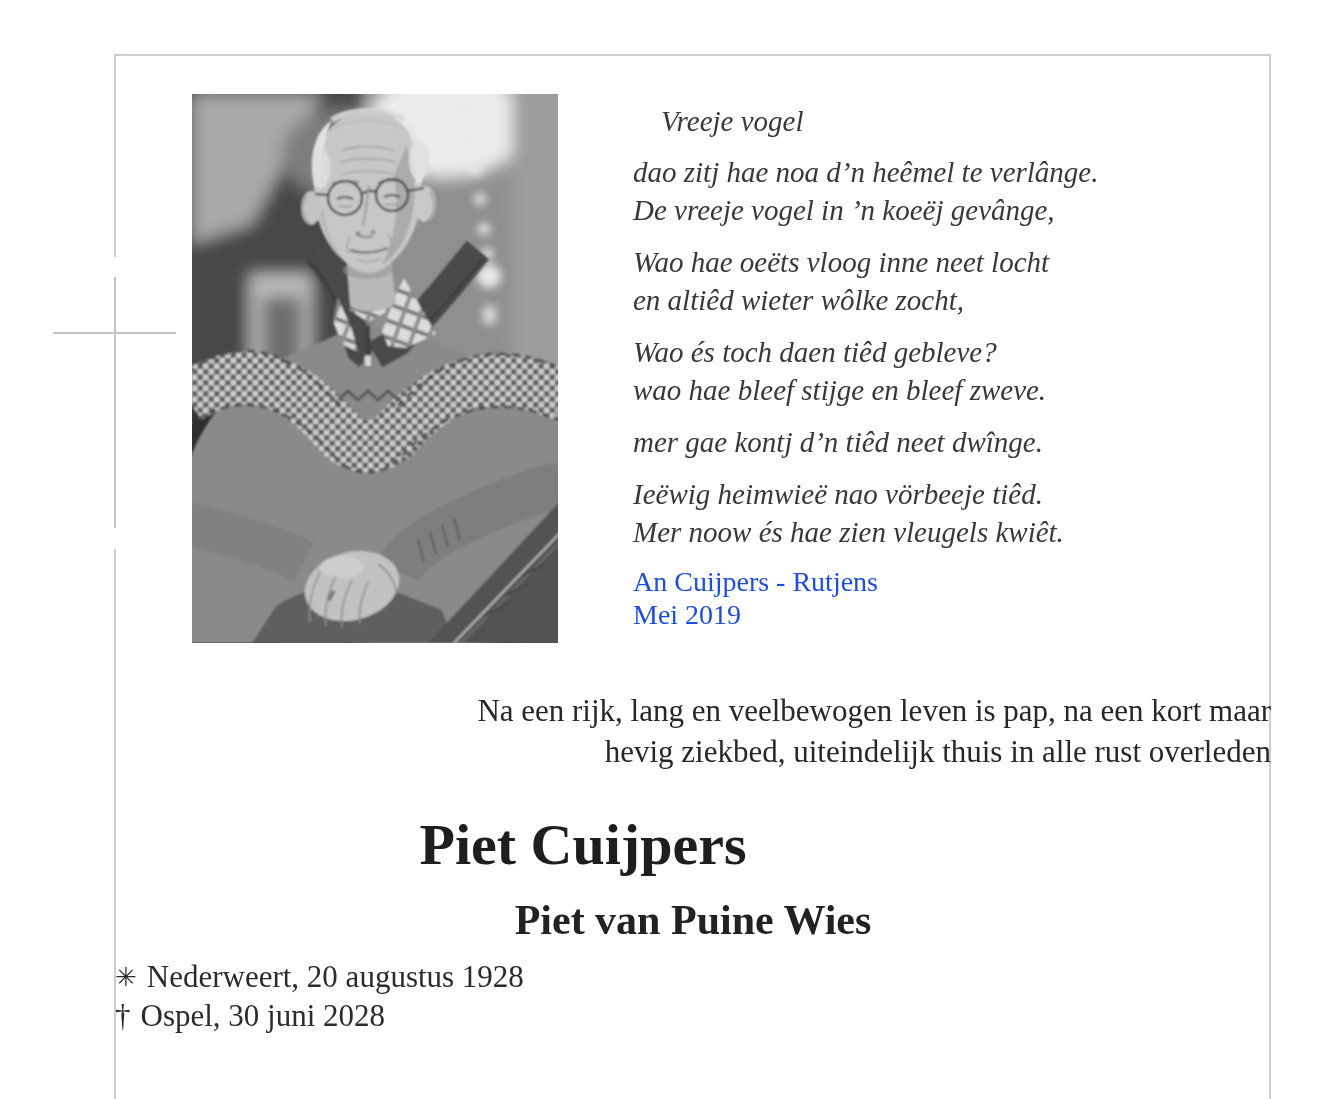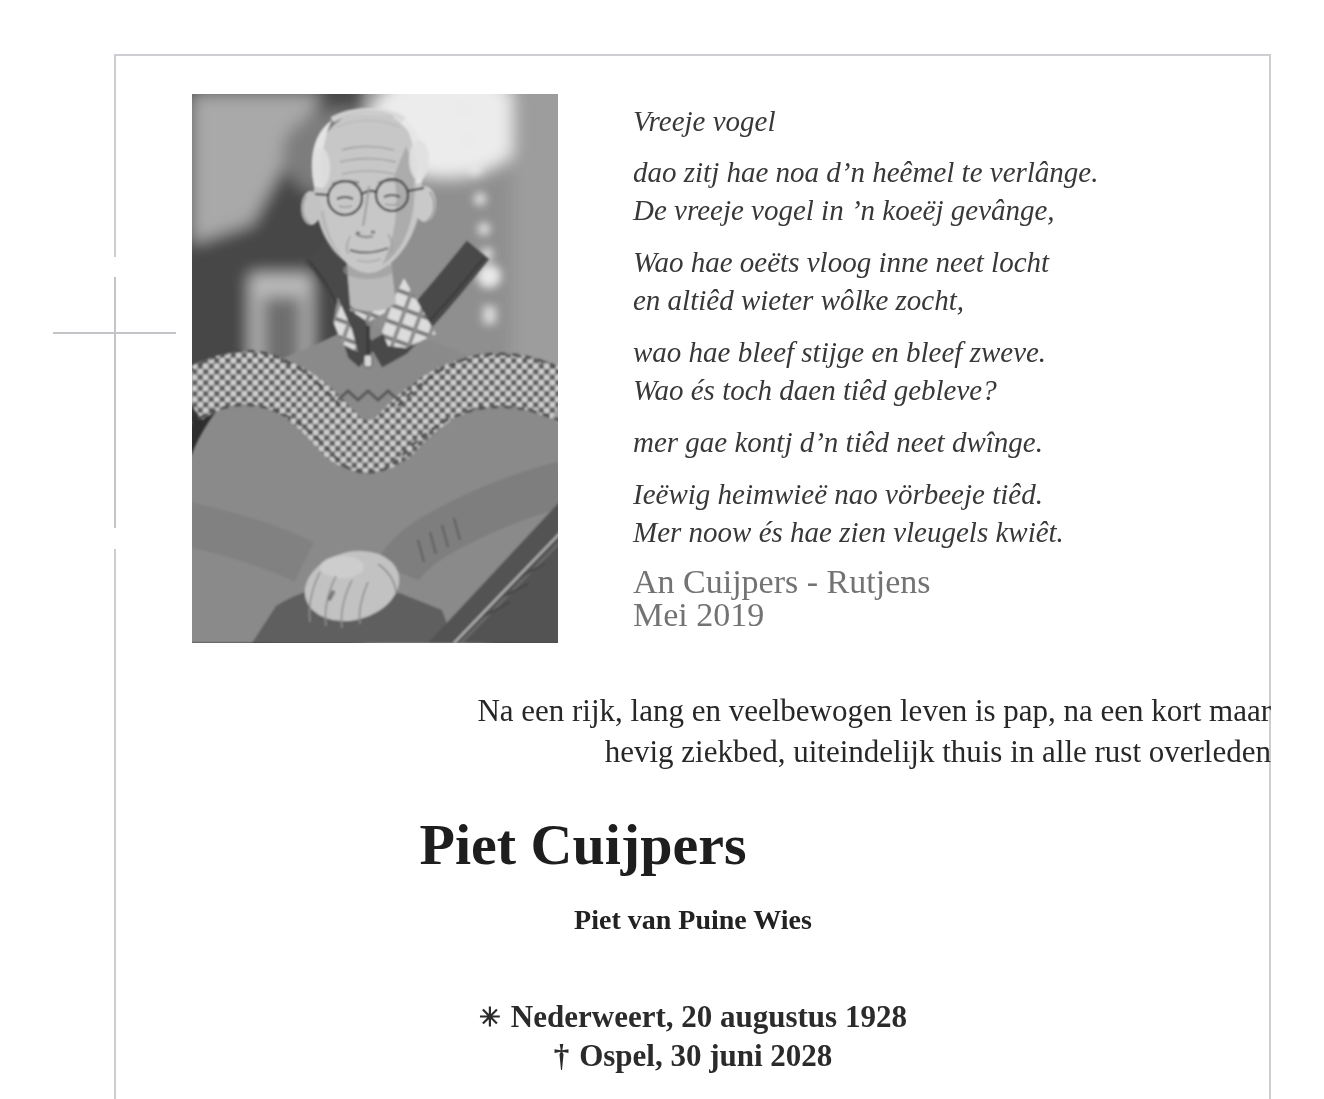--- a/index.html
+++ b/index.html
@@ -25,41 +25,41 @@
   .cropmark-h{position:absolute;left:53px;top:332px;width:123px;height:2px;background:#c3c4c8;}
   .cropmark-v{position:absolute;left:114px;top:277px;width:2px;height:251px;background:#c3c4c8;}
 
   .photo{position:absolute;left:192px;top:94px;width:366px;height:549px;overflow:hidden;}
   .photo svg{display:block;}
 
   .poem{
     position:absolute;left:633px;top:102px;width:560px;
     font-style:italic;font-size:29px;line-height:38px;color:#383838;
   }
-  .poem-title{margin-bottom:13px;}
+  .poem-title{margin-bottom:13px;margin-left:28px;}
   .stanza{margin-bottom:14px;}
   .attribution{
-    font-style:normal;font-size:34px;line-height:33px;margin-top:4px;color:#737373;
+    font-style:normal;font-size:28px;line-height:33px;margin-top:4px;color:#1d4ed8;
   }
 
   .announcement{
     position:absolute;left:115px;top:690px;width:1156px;
     text-align:right;font-size:31px;line-height:41px;color:#272727;
   }
   .deceased-name{
     position:absolute;left:115px;top:812px;width:936px;
     text-align:center;font-size:58px;line-height:66px;font-weight:bold;color:#1e1e1e;
   }
   .deceased-nickname{
     position:absolute;left:115px;top:895px;width:1156px;
-    text-align:center;font-size:28px;line-height:50px;font-weight:bold;color:#222222;
+    text-align:center;font-size:42px;line-height:50px;font-weight:bold;color:#222222;
   }
   .dates{
-    position:absolute;left:115px;top:998px;width:1156px;
-    text-align:center;font-size:31px;line-height:38px;color:#2b2b2b;font-weight:bold;
+    position:absolute;left:115px;top:958px;width:1156px;
+    text-align:left;font-size:31px;line-height:38px;color:#2b2b2b;
   }
   .date-symbol{display:inline-block;margin-right:10px;}
   .birth .date-symbol{font-size:26px;vertical-align:1px;}
 </style>
 </head>
 <body>
 
 <div class="page">
 
   <div class="card-border"></div>
@@ -214,22 +214,22 @@
     <div class="poem-title">Vreeje vogel</div>
     <div class="stanza">
       <div>dao zitj hae noa d’n heêmel te verlânge.</div>
       <div>De vreeje vogel in ’n koeëj gevânge,</div>
     </div>
     <div class="stanza">
       <div>Wao hae oeëts vloog inne neet locht</div>
       <div>en altiêd wieter wôlke zocht,</div>
     </div>
     <div class="stanza">
+      <div>Wao és toch daen tiêd gebleve?</div>
       <div>wao hae bleef stijge en bleef zweve.</div>
-      <div>Wao és toch daen tiêd gebleve?</div>
     </div>
     <div class="stanza">
       <div>mer gae kontj d’n tiêd neet dwînge.</div>
     </div>
     <div class="stanza">
       <div>Ieëwig heimwieë nao vörbeeje tiêd.</div>
       <div>Mer noow és hae zien vleugels kwiêt.</div>
     </div>
     <div class="attribution">
       <div>An Cuijpers - Rutjens</div>

